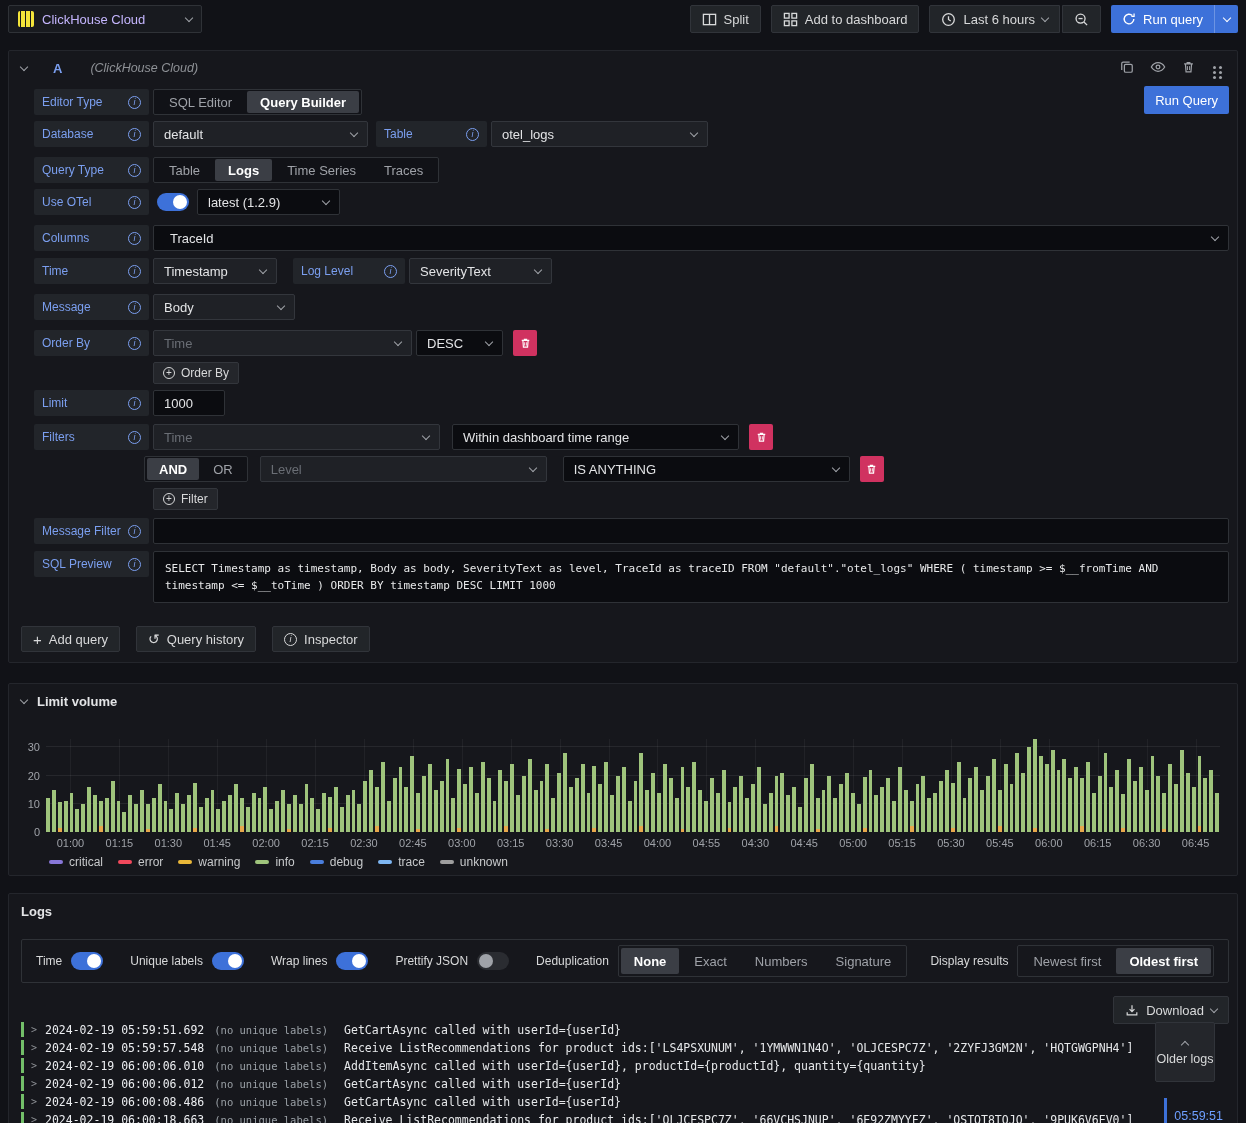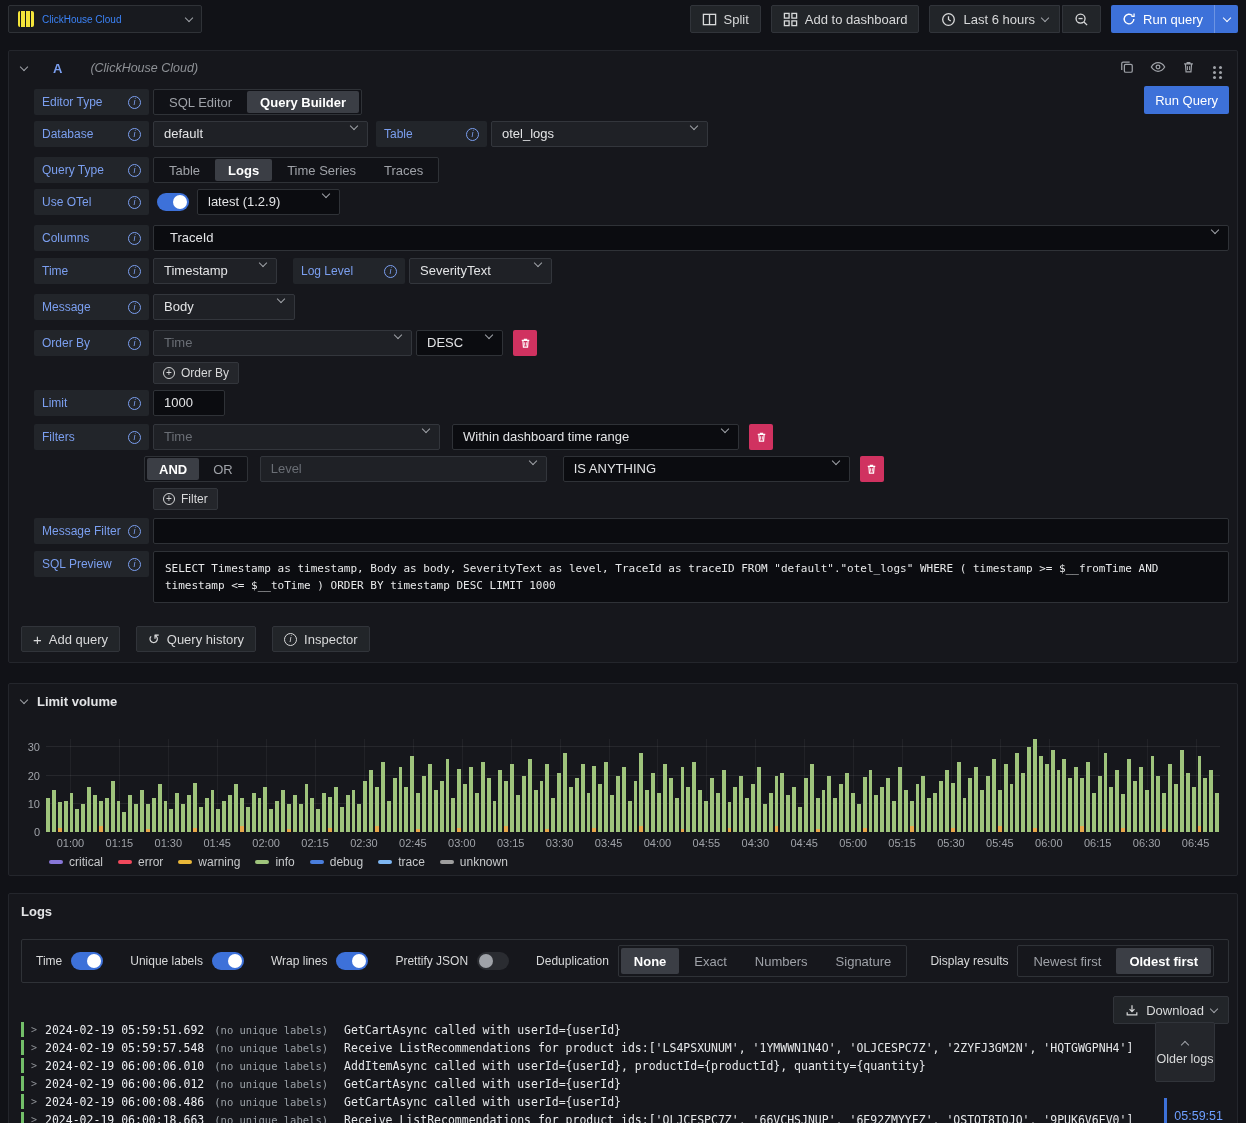--- a/index.html
+++ b/index.html
@@ -25,21 +25,21 @@
   .plus-ic::after { content:"+"; font-size:15px; font-weight:400; }
   .hist-ic::after { content:"\21ba"; font-size:14px; }
   svg.ic { display:block; flex:none; }
   .dots-ic { display:inline-block; width:3px; height:3px; border-radius:50%; background:currentColor; margin:0 5px 0 2px;
     box-shadow: 6px 0 0 currentColor, 0 5px 0 currentColor, 6px 5px 0 currentColor, 0 10px 0 currentColor, 6px 10px 0 currentColor; }
 
   
   .topbar { position:absolute; left:0; top:0; right:0; height:38px; }
   .ds-picker { position:absolute; left:8px; top:5px; width:194px; height:28px; background:#181a1f; border:1px solid #2f3237; border-radius:2px; display:flex; align-items:center; gap:8px; padding:0 9px; cursor:pointer; }
   .ch-logo { width:16px; height:16px; border-radius:2px; background:repeating-linear-gradient(90deg,#f3e43a 0 1.6px,#15161a 1.6px 3.4px,#f3e43a 3.4px 5px); background-color:#f3e43a; flex:none; }
-  .ds-name { flex:1; font-size:10px; color:#3b82f6; }
+  .ds-name { flex:1; font-size:13px; color:#c4b5fd; }
   .topbar-right { position:absolute; right:8px; top:5px; display:flex; gap:10px; align-items:center; }
   .btn { height:28px; display:inline-flex; align-items:center; gap:7px; padding:0 11px; background:#222529; border:1px solid #31343a; border-radius:2px; color:#d8d9da; font-size:13px; font-weight:500; cursor:pointer; }
   .btn-group { display:flex; gap:2px; }
   .btn-group .btn { border-radius:0; }
   .btn-group .btn:first-child { border-radius:2px 0 0 2px; }
   .btn-group .btn:last-child { border-radius:0 2px 2px 0; }
   .btn-blue { display:inline-flex; height:28px; background:#3d71d9; border-radius:2px; color:#fff; align-items:center; cursor:pointer; }
   .btn-blue .main { display:flex; align-items:center; gap:7px; padding:0 11px; font-weight:500; }
   .btn-blue .caretpart { width:24px; height:28px; display:flex; align-items:center; justify-content:center; border-left:1px solid rgba(255,255,255,.25); }
 
@@ -48,21 +48,21 @@
   .qe-header { position:relative; height:34px; display:flex; align-items:center; gap:14px; padding:0 12px; }
   .qe-ref { color:#7b9ff0; font-weight:700; font-size:13px; margin-left:12px; }
   .qe-hint { color:#8e9196; font-style:italic; font-size:12.5px; margin-left:14px; }
   .qe-hicons { position:absolute; right:16px; top:9px; display:flex; gap:16px; color:#9fa2a8; align-items:center; }
   .qe-hicons > span { cursor:pointer; display:inline-flex; }
   .qe-body { position:absolute; left:25px; top:38px; right:8px; }
   .row { display:flex; align-items:stretch; gap:4px; margin-bottom:6px; height:26px; }
   .row.auto { height:auto; }
   .lbl { width:115px; flex:none; background:#22252a; border-radius:2px; color:#7b9ff0; font-size:12px; font-weight:500; display:flex; align-items:center; justify-content:space-between; padding:0 8px; }
   .lbl.mid { width:112px; margin-left:12px; }
-  .inp { display:flex; gap:8px; padding:4px 10px; border-radius:2px; font-size:13px; color:#e3e4e6; background:#1f2126; border:1px solid #33363c; cursor:pointer; }
+  .inp { display:flex; align-items:center; gap:8px; padding:4px 10px; border-radius:2px; font-size:13px; color:#e3e4e6; background:#1f2126; border:1px solid #33363c; cursor:pointer; }
   .inp .val { flex:1; white-space:nowrap; overflow:hidden; }
   .inp.dark { background:#0b0c10; border-color:#2f3237; }
   .inp.muted .val { color:#6a6e75; }
   .tabgroup { display:flex; align-items:center; background:#111217; border:1px solid #2f3237; border-radius:2px; padding:2px; gap:2px; }
   .tab { padding:0 13px; height:22px; display:flex; align-items:center; color:#9fa2a8; font-size:13px; border-radius:2px; cursor:pointer; white-space:nowrap; }
   .tab.sel { background:#3b3e45; color:#fff; font-weight:700; }
   .toggle { width:32px; height:18px; border-radius:9px; background:#2a2c31; position:relative; flex:none; cursor:pointer; align-self:center; }
   .toggle::after { content:""; position:absolute; top:2px; left:2px; width:14px; height:14px; border-radius:50%; background:#9fa2a8; }
   .toggle.on { background:#3d71d9; }
   .toggle.on::after { left:16px; background:#fff; }

